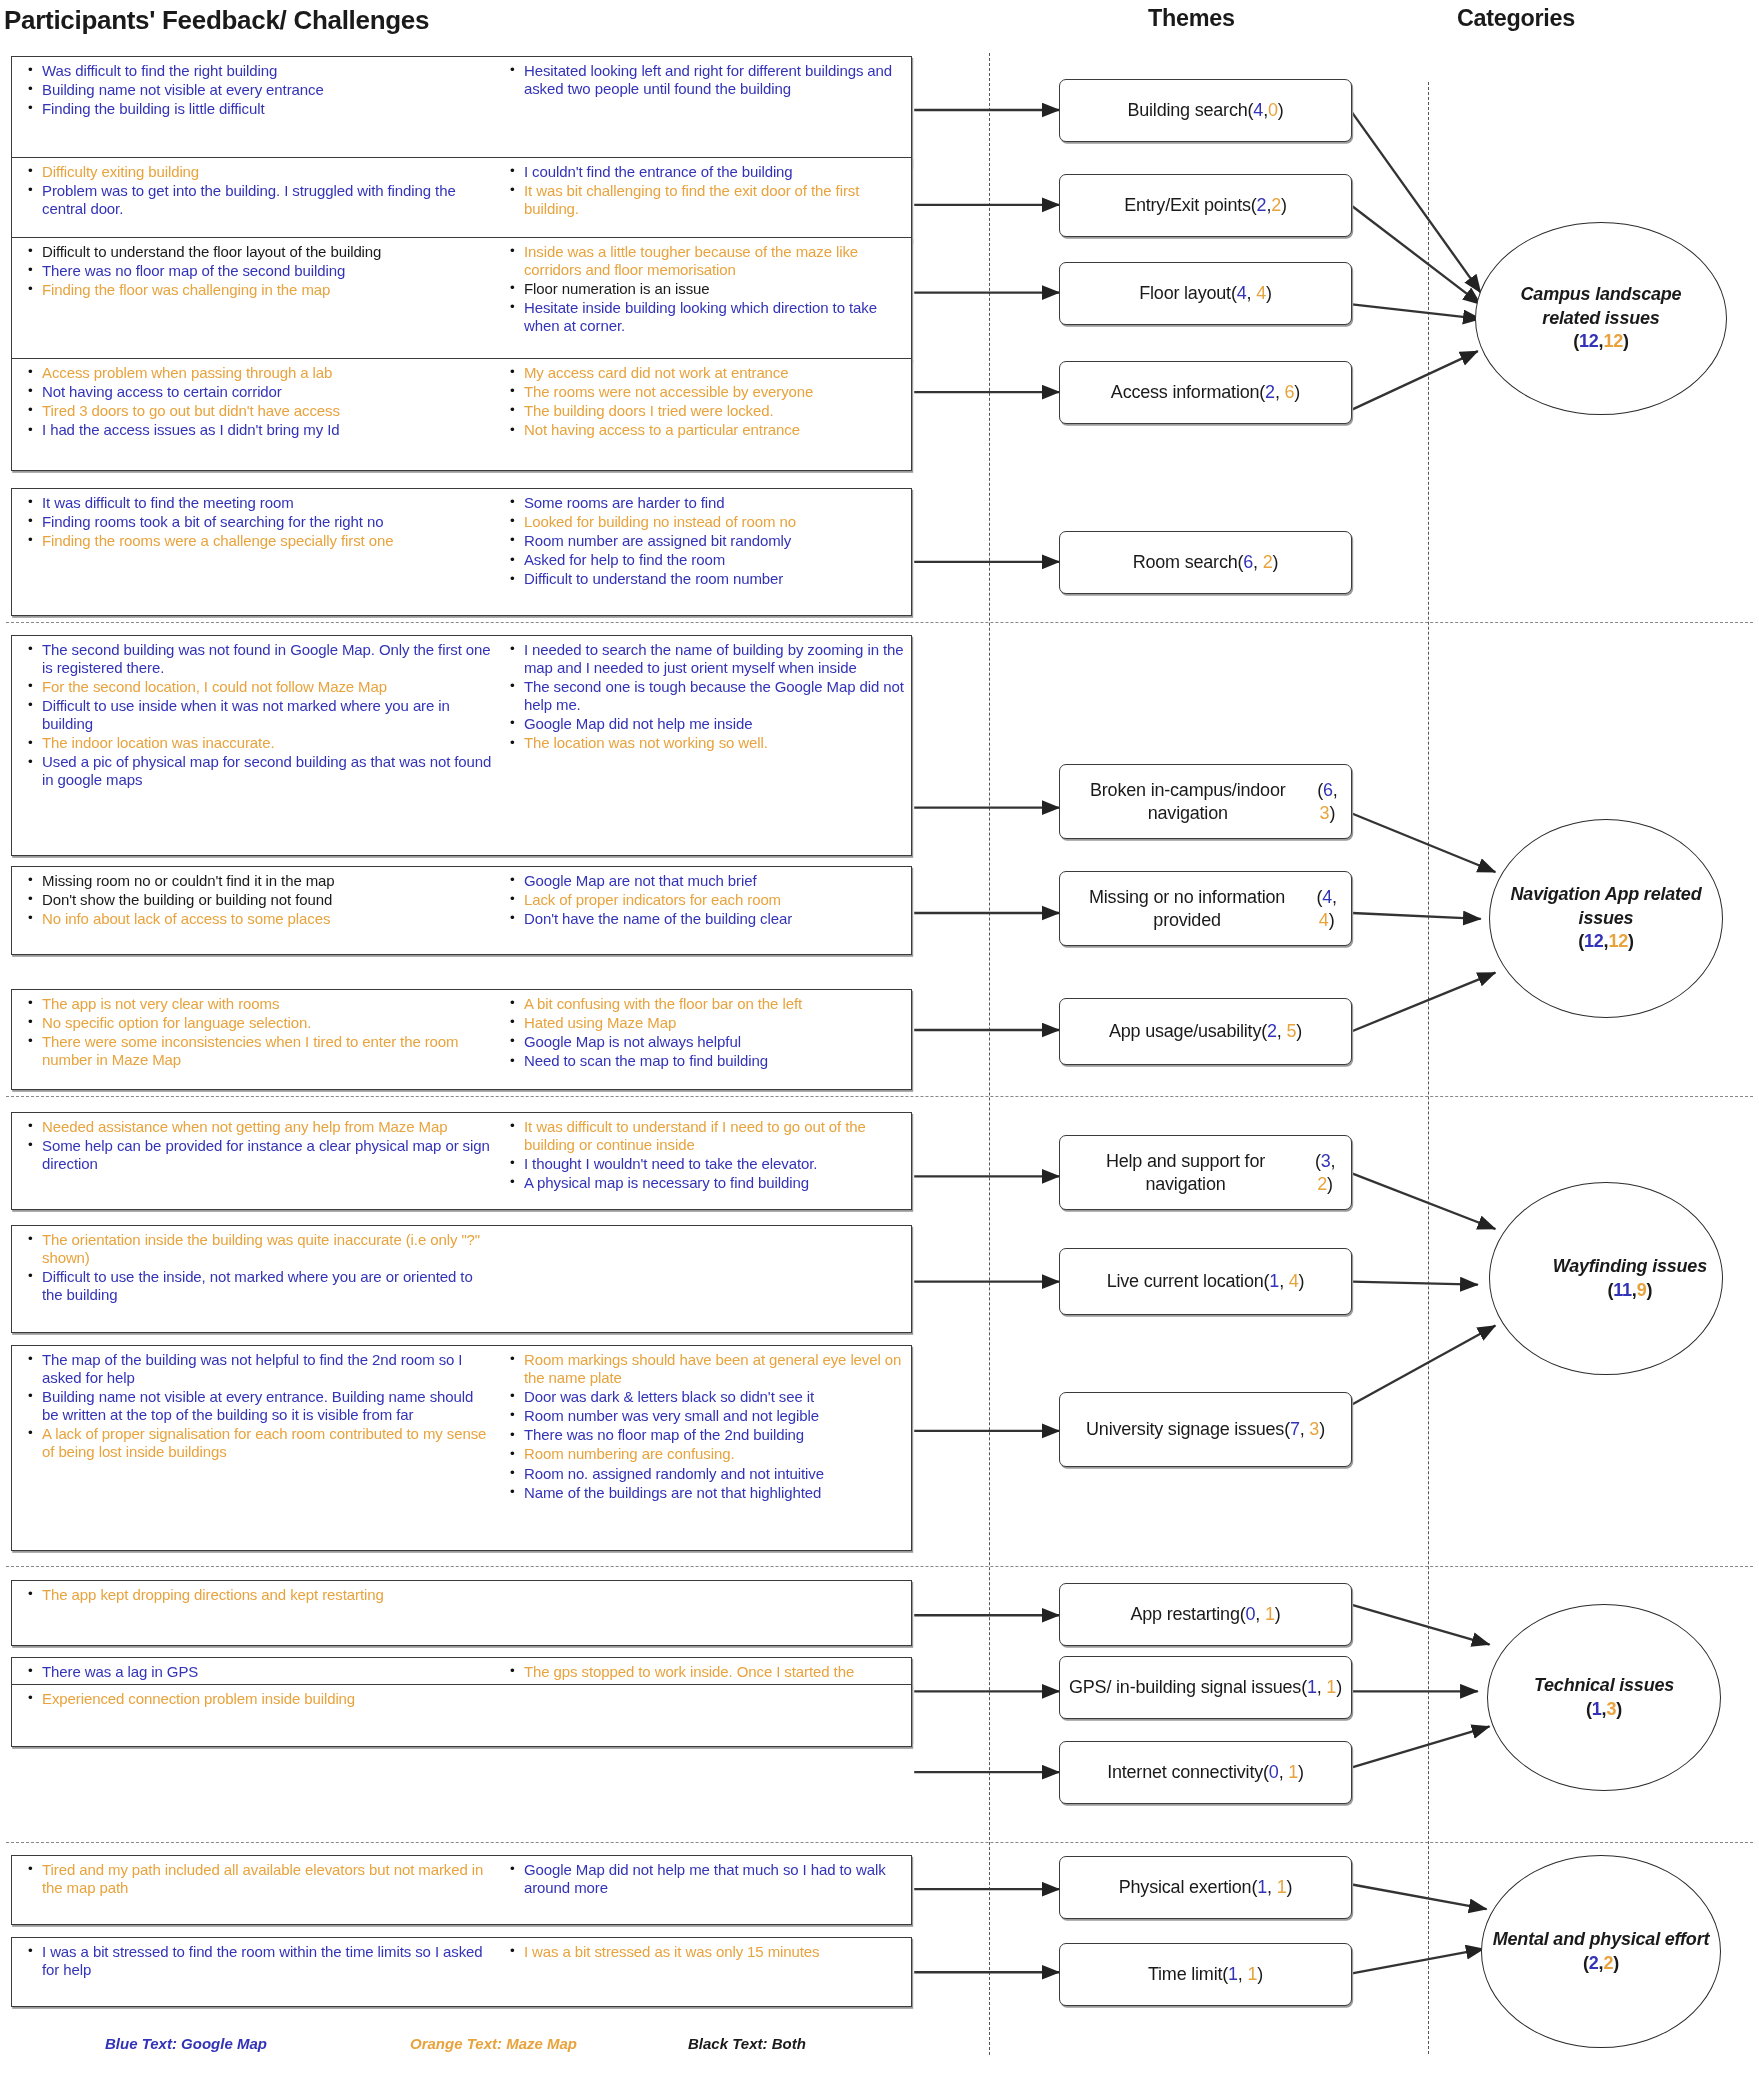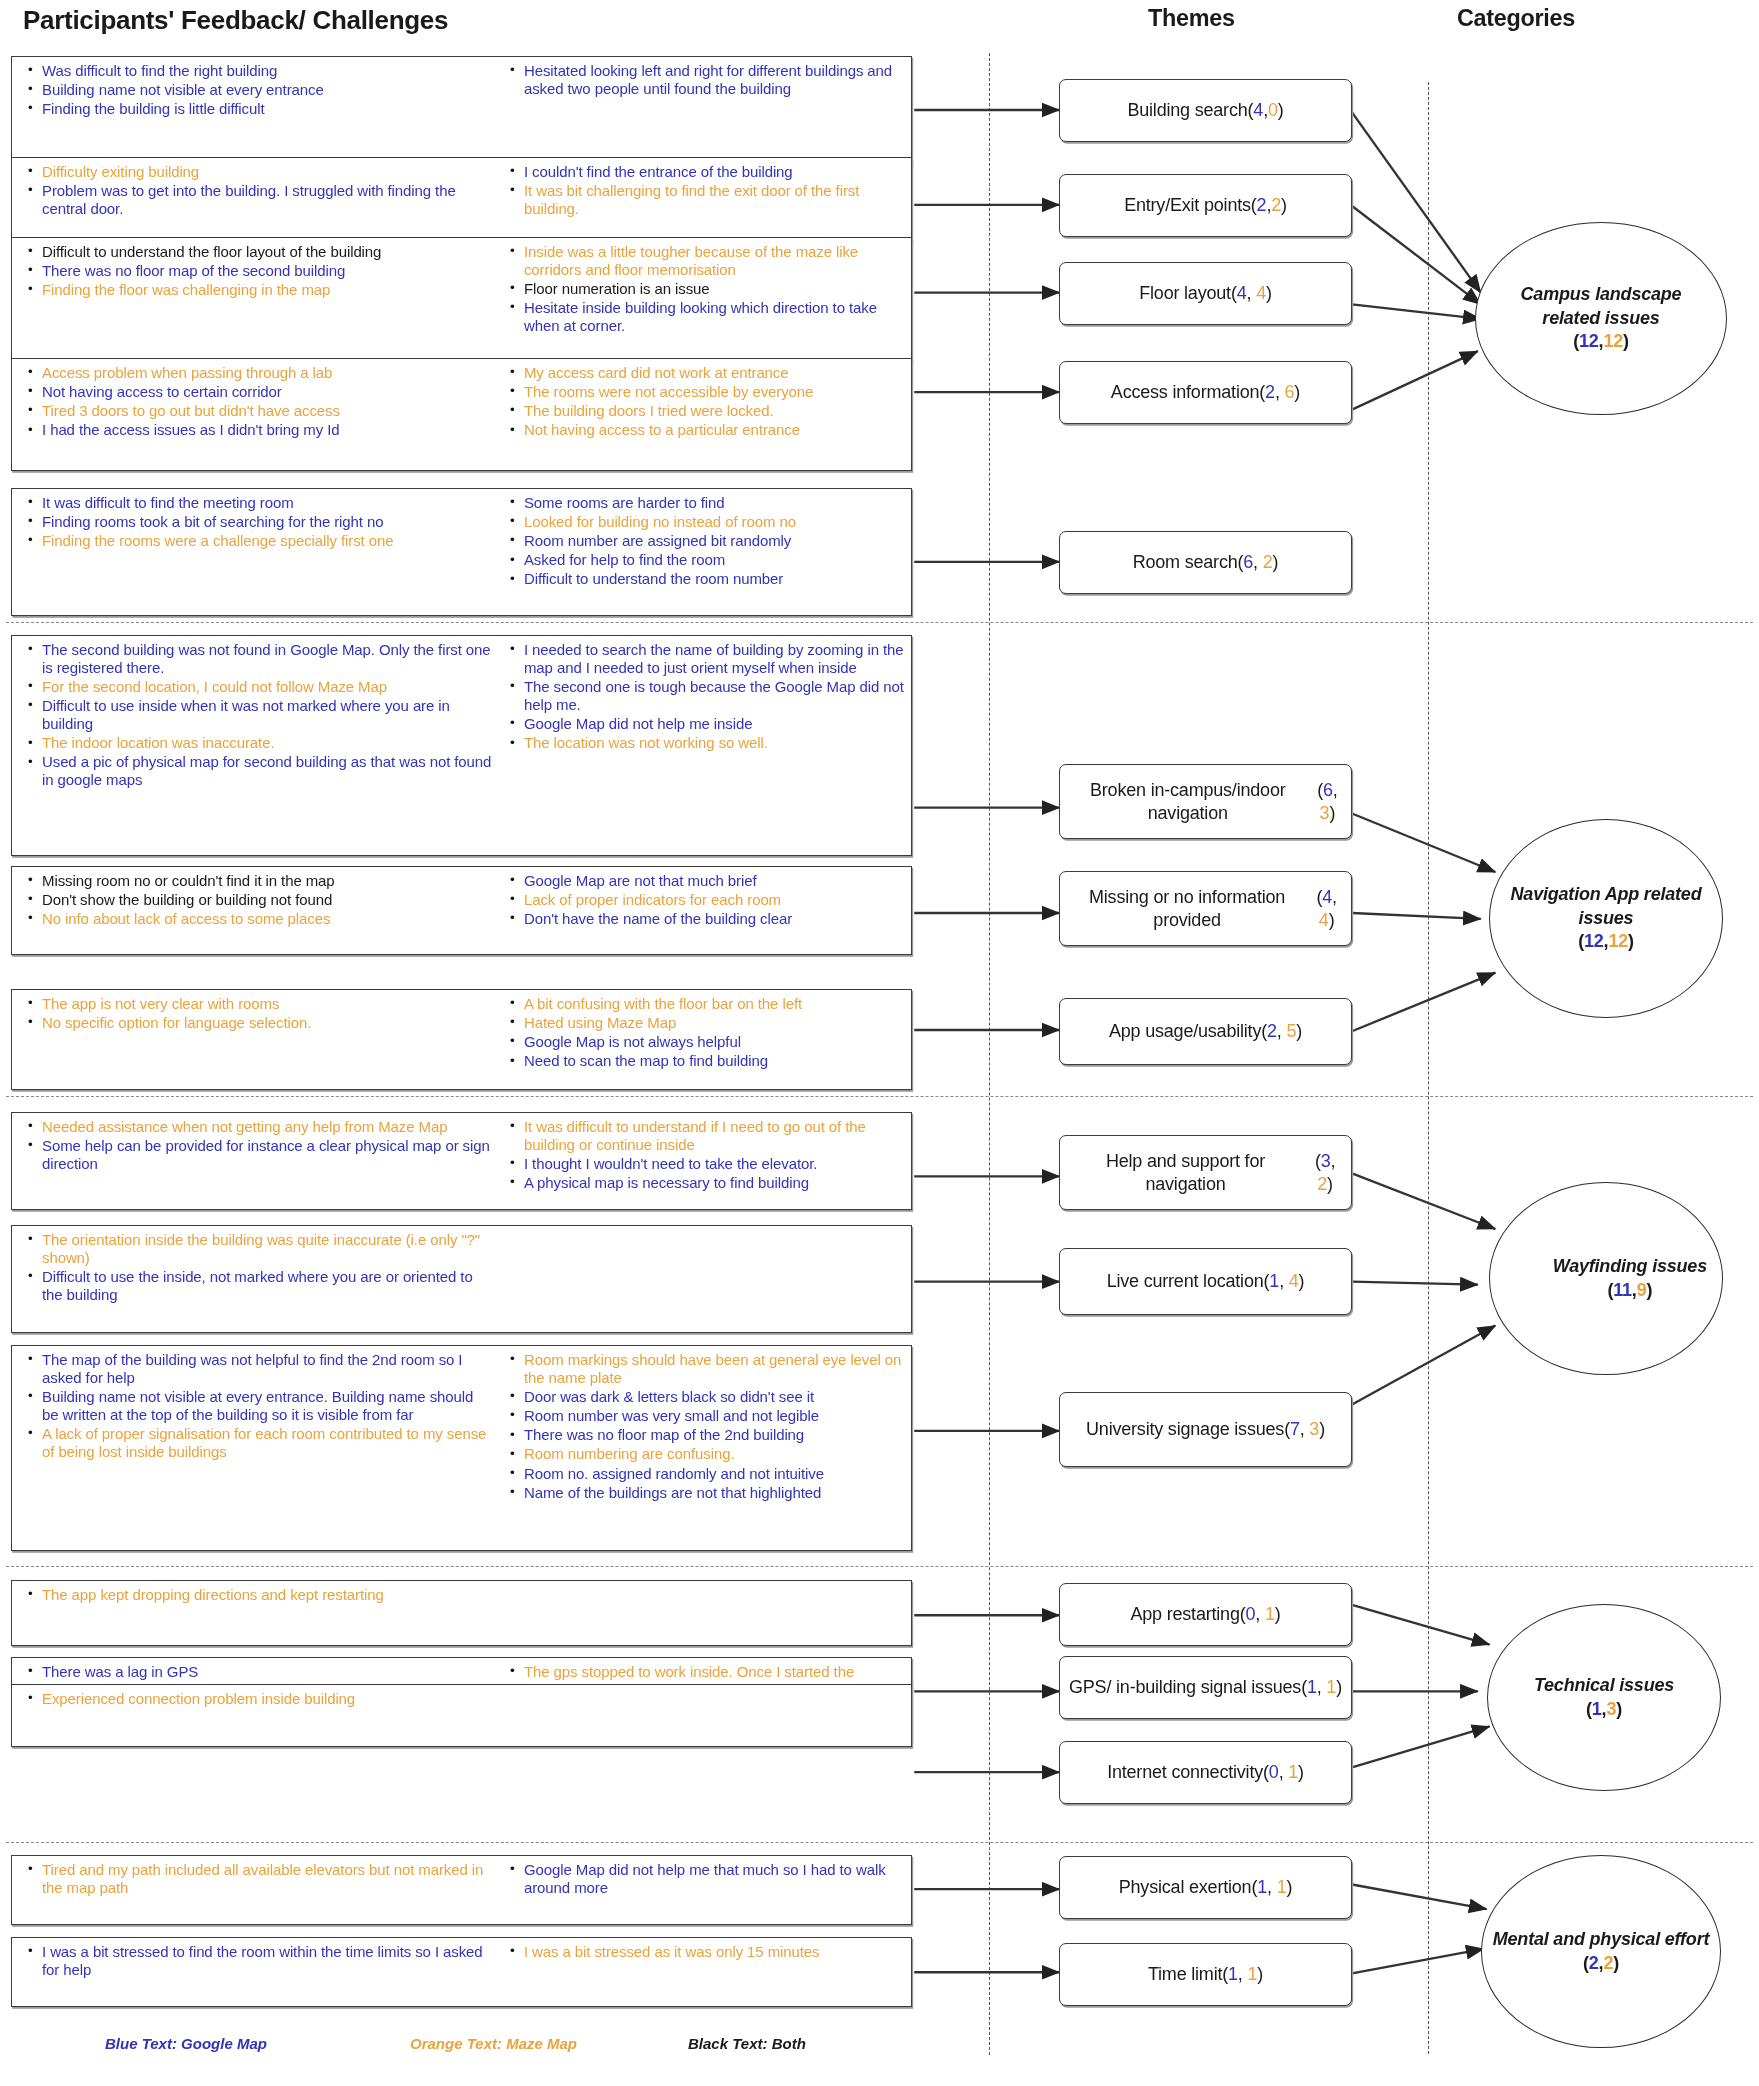--- a/index.html
+++ b/index.html
@@ -11,21 +11,21 @@
   }
   .blue{color:#3333b8;}
   .orange{color:#e8a33d;}
   .black{color:#1a1a1a;}
 
   
   .col-head{
     position:absolute; font-weight:bold; font-size:23.4px; letter-spacing:-0.3px;
     white-space:nowrap;
   }
-  #h-feedback{left:23px; top:4.7px; font-size:26px;}
+  #h-feedback{left:4px; top:4.7px; font-size:26px;}
   #h-themes{left:1148px; top:4.7px;}
   #h-categories{left:1457px; top:4.7px;}
 
   
   .hsep{position:absolute; left:5.9px; width:1747px; border-top:1.8px dashed #888; height:0;}
   .vsep{position:absolute; width:0; border-left:1.8px dashed #555;}
 
   
   .fbox{
     position:absolute; left:10.5px; width:901px;
@@ -254,20 +254,21 @@
         <li class="orange">Lack of proper indicators for each room</li>
         <li class="blue">Don't have the name of the building clear</li>
       </ul>
     </div>
 </div>
 <div class="fbox" style="top:989px; height:101px;">
   <div class="fcol left">
       <ul>
         <li class="orange">The app is not very clear with rooms</li>
         <li class="orange">No specific option for language selection.</li>
+        <li class="orange">There were some inconsistencies when I tired to enter the room number in Maze Map</li>
       </ul>
     </div>
   <div class="fcol right">
       <ul>
         <li class="orange">A bit confusing with the floor bar on the left</li>
         <li class="orange">Hated using Maze Map</li>
         <li class="blue">Google Map is not always helpful</li>
         <li class="blue">Need to scan the map to find building</li>
       </ul>
     </div>

